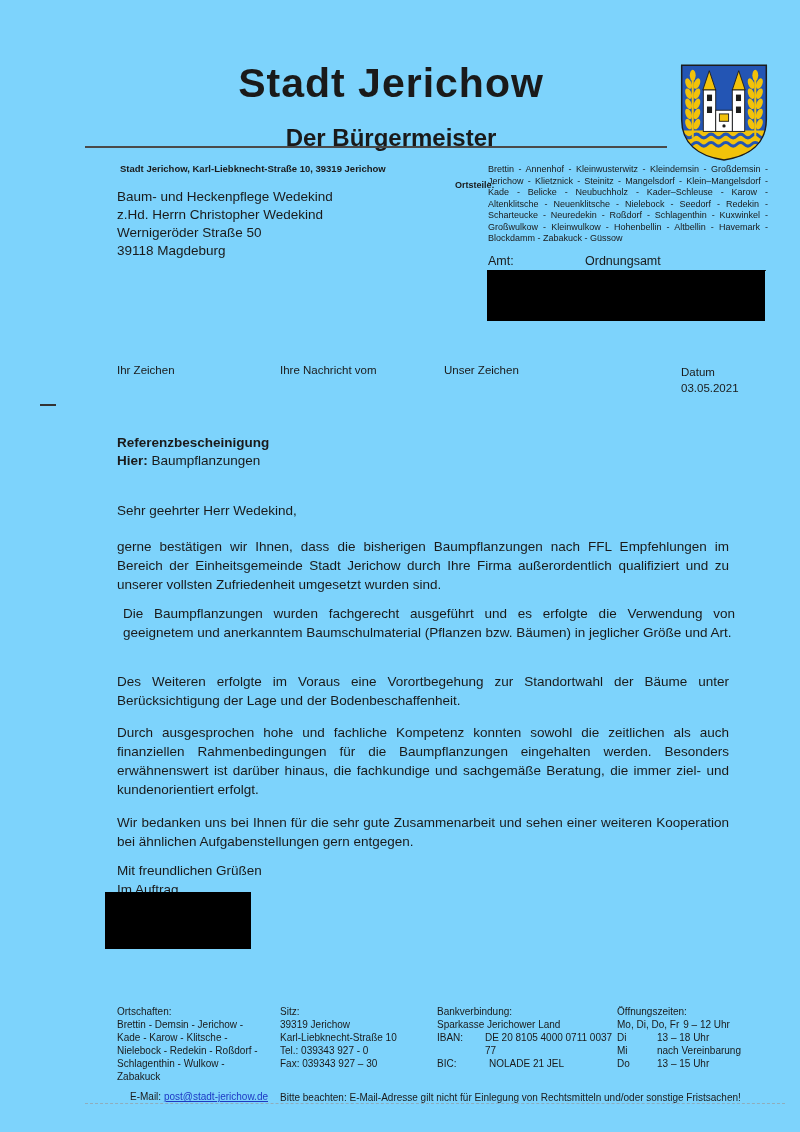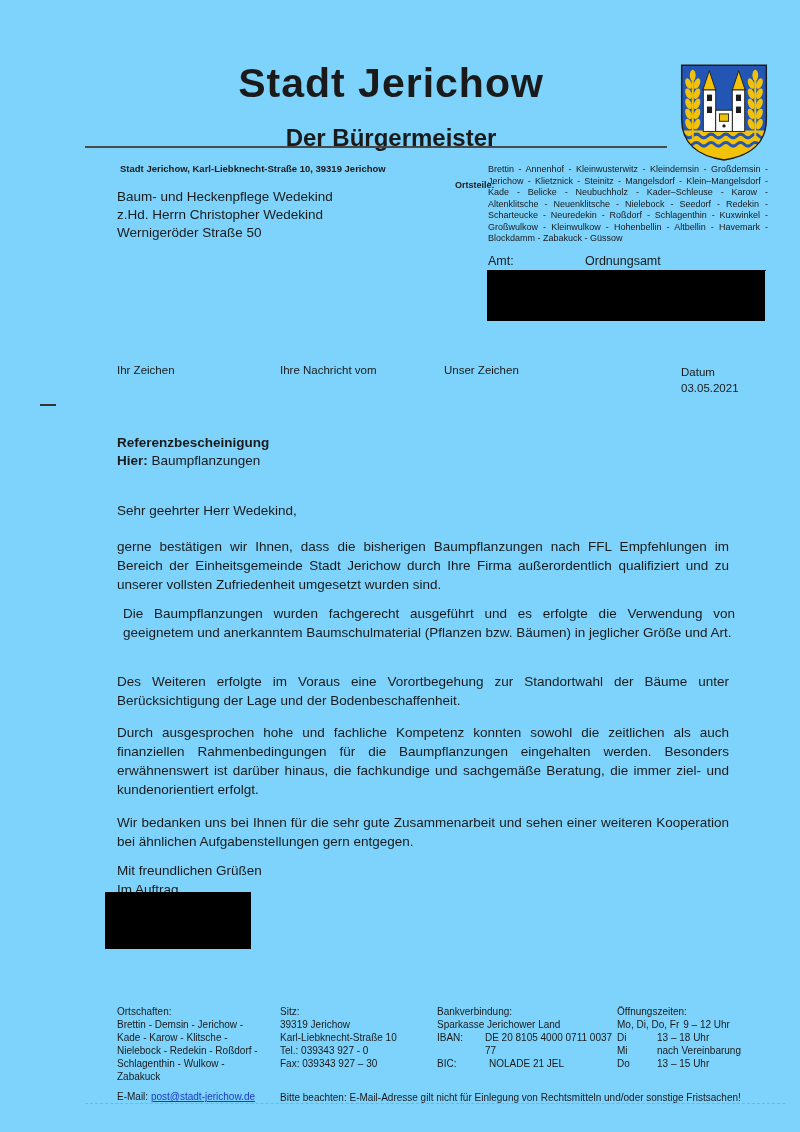--- a/index.html
+++ b/index.html
@@ -50,21 +50,21 @@
   .redaction-2{position:absolute;left:105px;top:892px;width:146px;height:57px;background:var(--redaction);}
 
   
   .fcol{position:absolute;top:1005px;font-size:10px;line-height:13px;}
   .fc1{left:117px;width:158px;} .fc2{left:280px;width:152px;} .fc3{left:437px;width:178px;} .fc4{left:617px;width:170px;}
   .fcol .flabel{display:block;}
   .bank-row{display:flex;}
   .bank-row .blabel{width:52px;}
   .hours-row{display:flex;}
   .hours-row .day{min-width:40px;padding-right:4px;}
-  .email-row{position:absolute;left:117px;top:1091px;font-size:10px;white-space:nowrap;}
+  .email-row{position:absolute;left:130px;top:1091px;font-size:10px;white-space:nowrap;}
   .email-link{color:var(--link-color);text-decoration:underline;}
   .email-notice{position:absolute;left:280px;top:1092px;font-size:10px;white-space:nowrap;}
   .scan-line{position:absolute;left:85px;top:1103px;width:700px;border-top:1px dashed #9a9a9a;opacity:.65;}
 </style>
 </head>
 <body>
 
 <div class="page">
 
   <div class="masthead">
@@ -119,20 +119,21 @@
       </g>
       <path d="M4,3 H96 V62 C96,88 78,102 50,106 C22,102 4,88 4,62 Z" style="fill:none;stroke:#1c1c1c;stroke-width:1.6"></path>
     </svg>
   </div>
 
   <div class="sender-line">Stadt Jerichow, Karl-Liebknecht-Straße 10, 39319 Jerichow</div>
   <div class="recipient">
     <div>Baum- und Heckenpflege Wedekind</div>
     <div>z.Hd. Herrn Christopher Wedekind</div>
     <div>Wernigeröder Straße 50</div>
+    <div>39118 Magdeburg</div>
   </div>
 
   <div class="ortsteile-label">Ortsteile:</div>
   <div class="ortsteile-text">Brettin - Annenhof - Kleinwusterwitz - Kleindemsin - Großdemsin - Jerichow - Klietznick - Steinitz - Mangelsdorf - Klein–Mangelsdorf - Kade - Belicke - Neubuchholz - Kader–Schleuse - Karow - Altenklitsche - Neuenklitsche - Nielebock - Seedorf - Redekin - Scharteucke - Neuredekin - Roßdorf - Schlagenthin - Kuxwinkel - Großwulkow - Kleinwulkow - Hohenbellin - Altbellin - Havemark - Blockdamm - Zabakuck - Güssow</div>
 
   <div class="amt-row">
     <span class="amt-label">Amt:</span>
     <span>Ordnungsamt</span>
   </div>
   <div class="redaction-1"></div>

